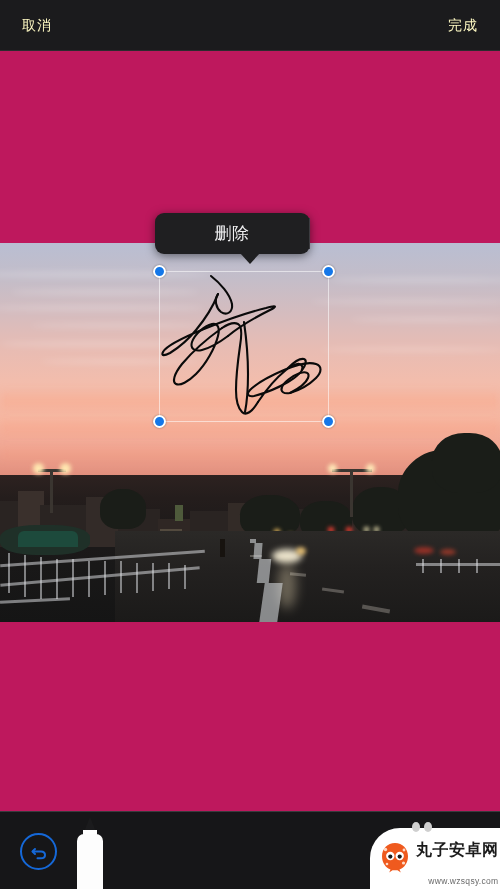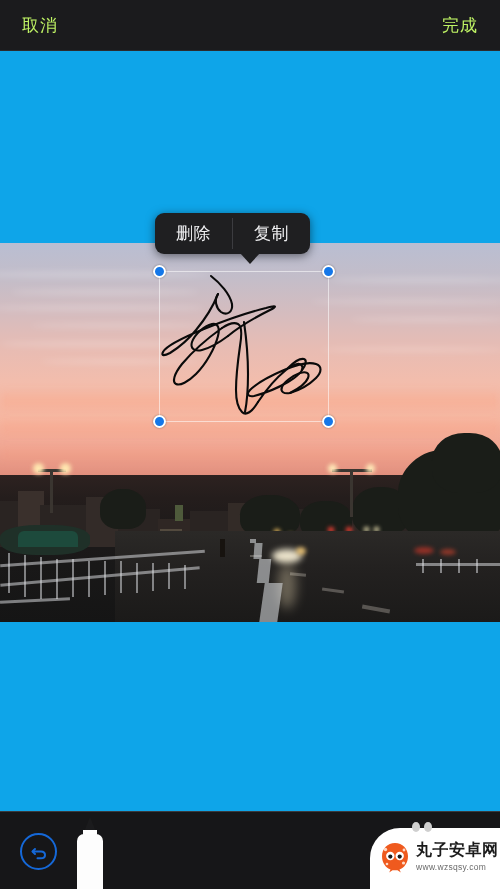--- a/index.html
+++ b/index.html
@@ -13,28 +13,28 @@
 
   
   #navbar{
     position:absolute; left:0; top:0; width:500px; height:51px;
     background:#1b1b1d;
     display:flex; align-items:center; justify-content:space-between;
     padding:0 22px;
     border-bottom:1px solid #2b2b2e;
     z-index:40;
   }
-  .nav-btn{ color:#bef264; font-size:17px; letter-spacing:1px; line-height:1; }
+  .nav-btn{ color:#fef9c3; font-size:14px; letter-spacing:1px; line-height:1; }
   #nav-title{ color:#f2f2f4; font-size:21px; letter-spacing:1px; line-height:1;
               position:absolute; left:0; right:0; text-align:center; pointer-events:none; }
 
   
   #canvas-area{
     position:absolute; left:0; top:51px; width:500px; height:760px;
-    background:#0ea5e9; overflow:hidden;text-align:center;
+    background:#be185d; overflow:hidden;text-align:center;
   }
   #photo{
     position:absolute; left:0; top:192px; width:500px; height:379px;
     overflow:hidden;
   }
   
   .sky{
     position:absolute; left:0; top:0; width:500px; height:379px;
     background:
       linear-gradient(to bottom,
@@ -137,21 +137,21 @@
 
   
   #watermark{
     position:absolute; right:0; bottom:0; width:130px; height:61px;
     background:#ffffff; border-radius:30px 0 0 0;
     display:flex; align-items:center; z-index:60;
   }
   #wm-logo{ position:absolute; left:8px; top:12px; width:34px; height:34px; }
   #wm-texts{ position:absolute; left:46px; top:12px; }
   #wm-title{ color:#1a1a1a; font-size:16px; font-weight:bold; letter-spacing:.5px; line-height:19px; }
-  #wm-url{ color:#6a6a6a; font-size:8.5px; letter-spacing:.3px; line-height:12px; margin-top:2px; }
+  #wm-url{ color:#6a6a6a; font-size:8.5px; letter-spacing:.3px; line-height:12px; margin-top:16px;text-align:right; }
   .wm-ear{ position:absolute; width:8px; height:10px; background:#cfcfcf; border-radius:50%; top:-6px; }
 </style>
 </head>
 <body>
 
 <div id="app">
 
   <div id="navbar">
     <div class="nav-btn">取消</div>
     <div class="nav-btn">完成</div>
@@ -296,21 +296,20 @@
     <div id="selection">
       <div class="handle h-tl"></div>
       <div class="handle h-tr"></div>
       <div class="handle h-bl"></div>
       <div class="handle h-br"></div>
     </div>
 
     <div id="ctx-menu">
       <div class="ctx-item">删除</div>
       <div class="ctx-div"></div>
-      <div class="ctx-item">复制</div>
       <div id="ctx-arrow"></div>
     </div>
 
   </div>
 
   <div id="toolbar">
 
     <div id="undo-btn">
       <svg width="22" height="22" viewBox="0 0 22 22">
         <path d="M7,8 L4.5,10.5 L7,13" fill="none" stroke="#1568d8" stroke-width="2" stroke-linecap="round" stroke-linejoin="round"></path>

